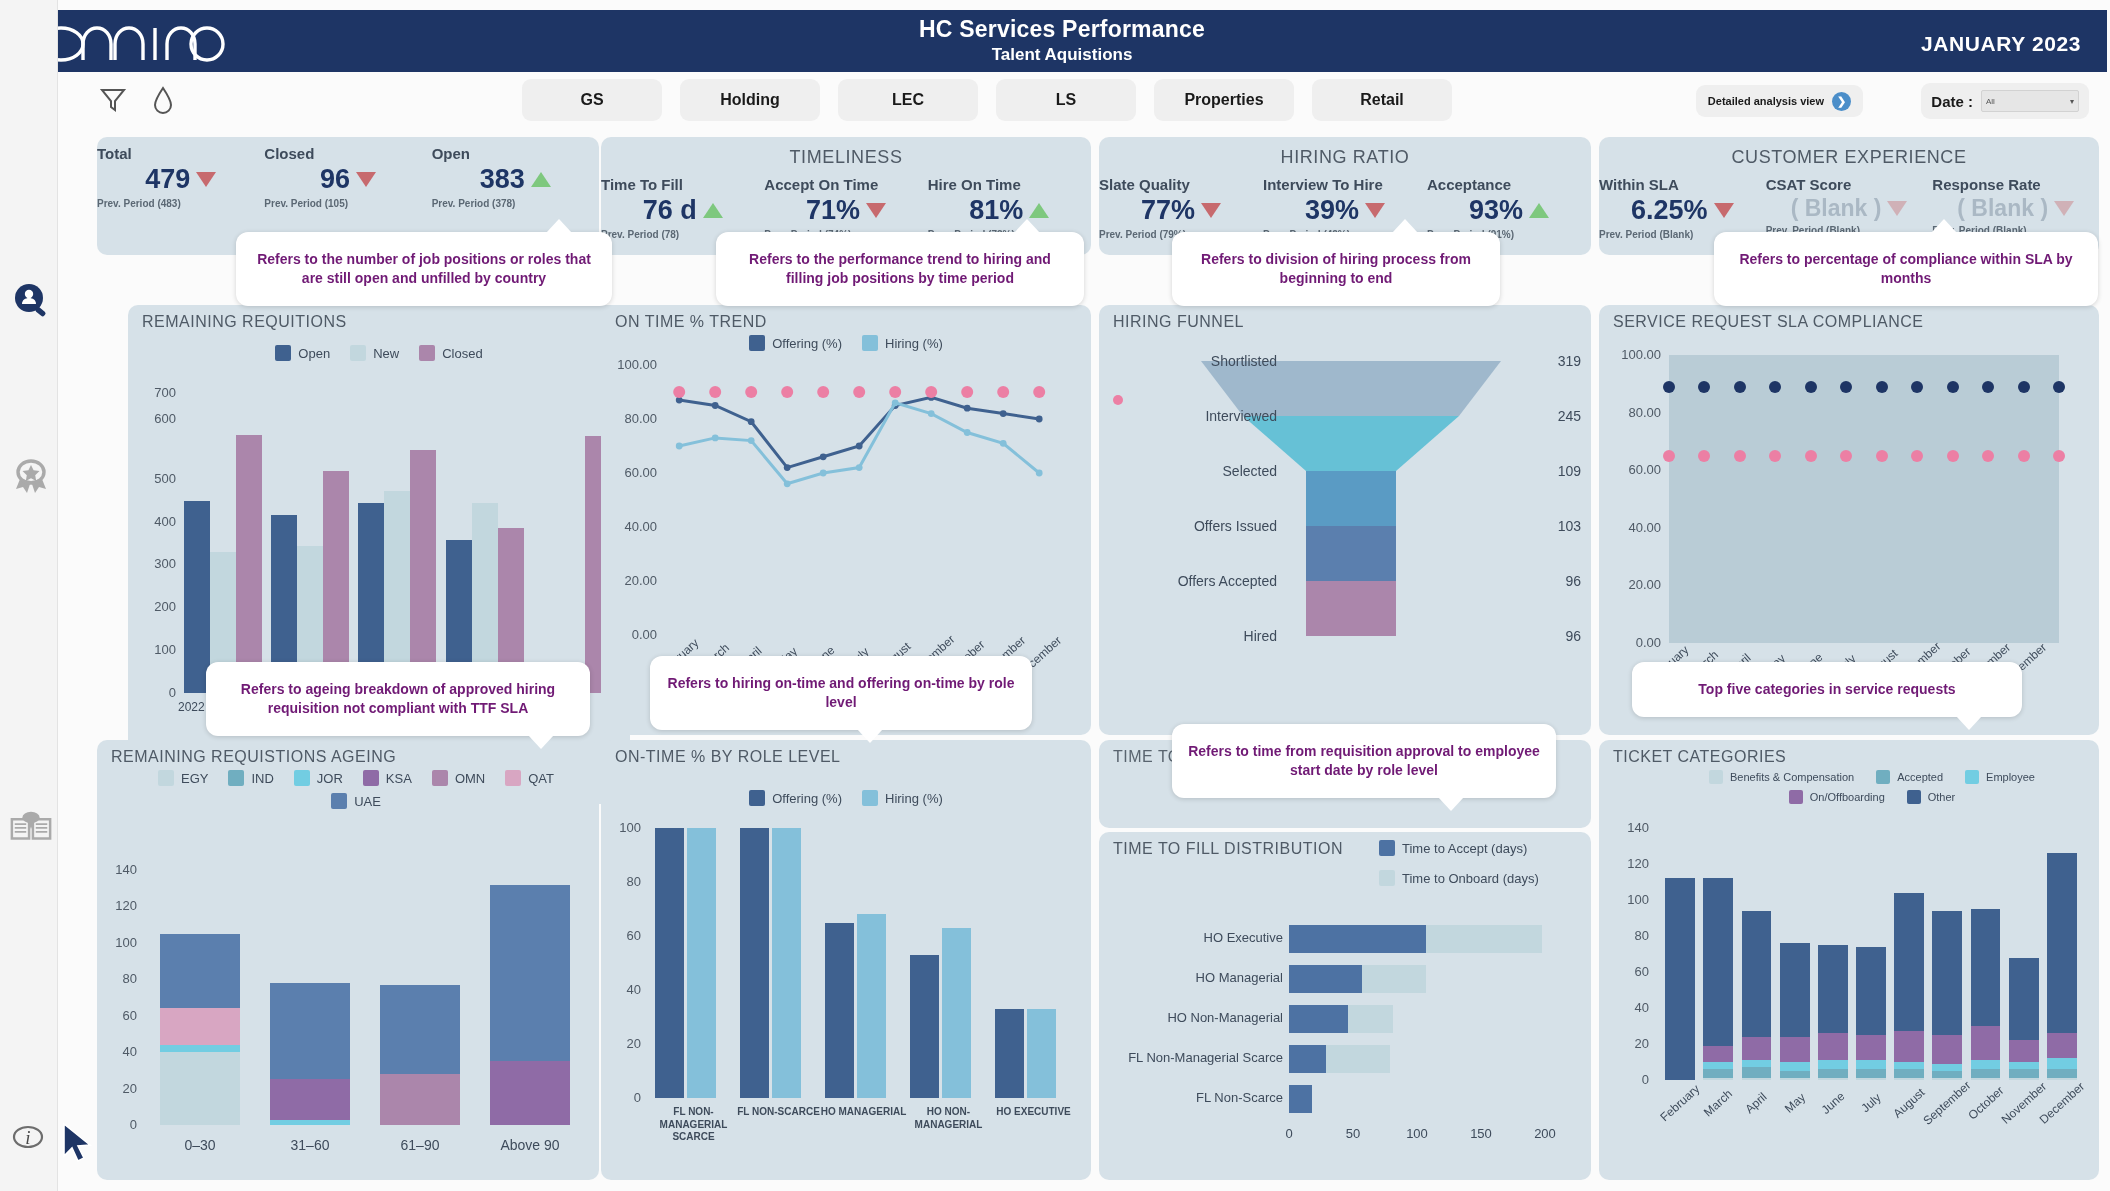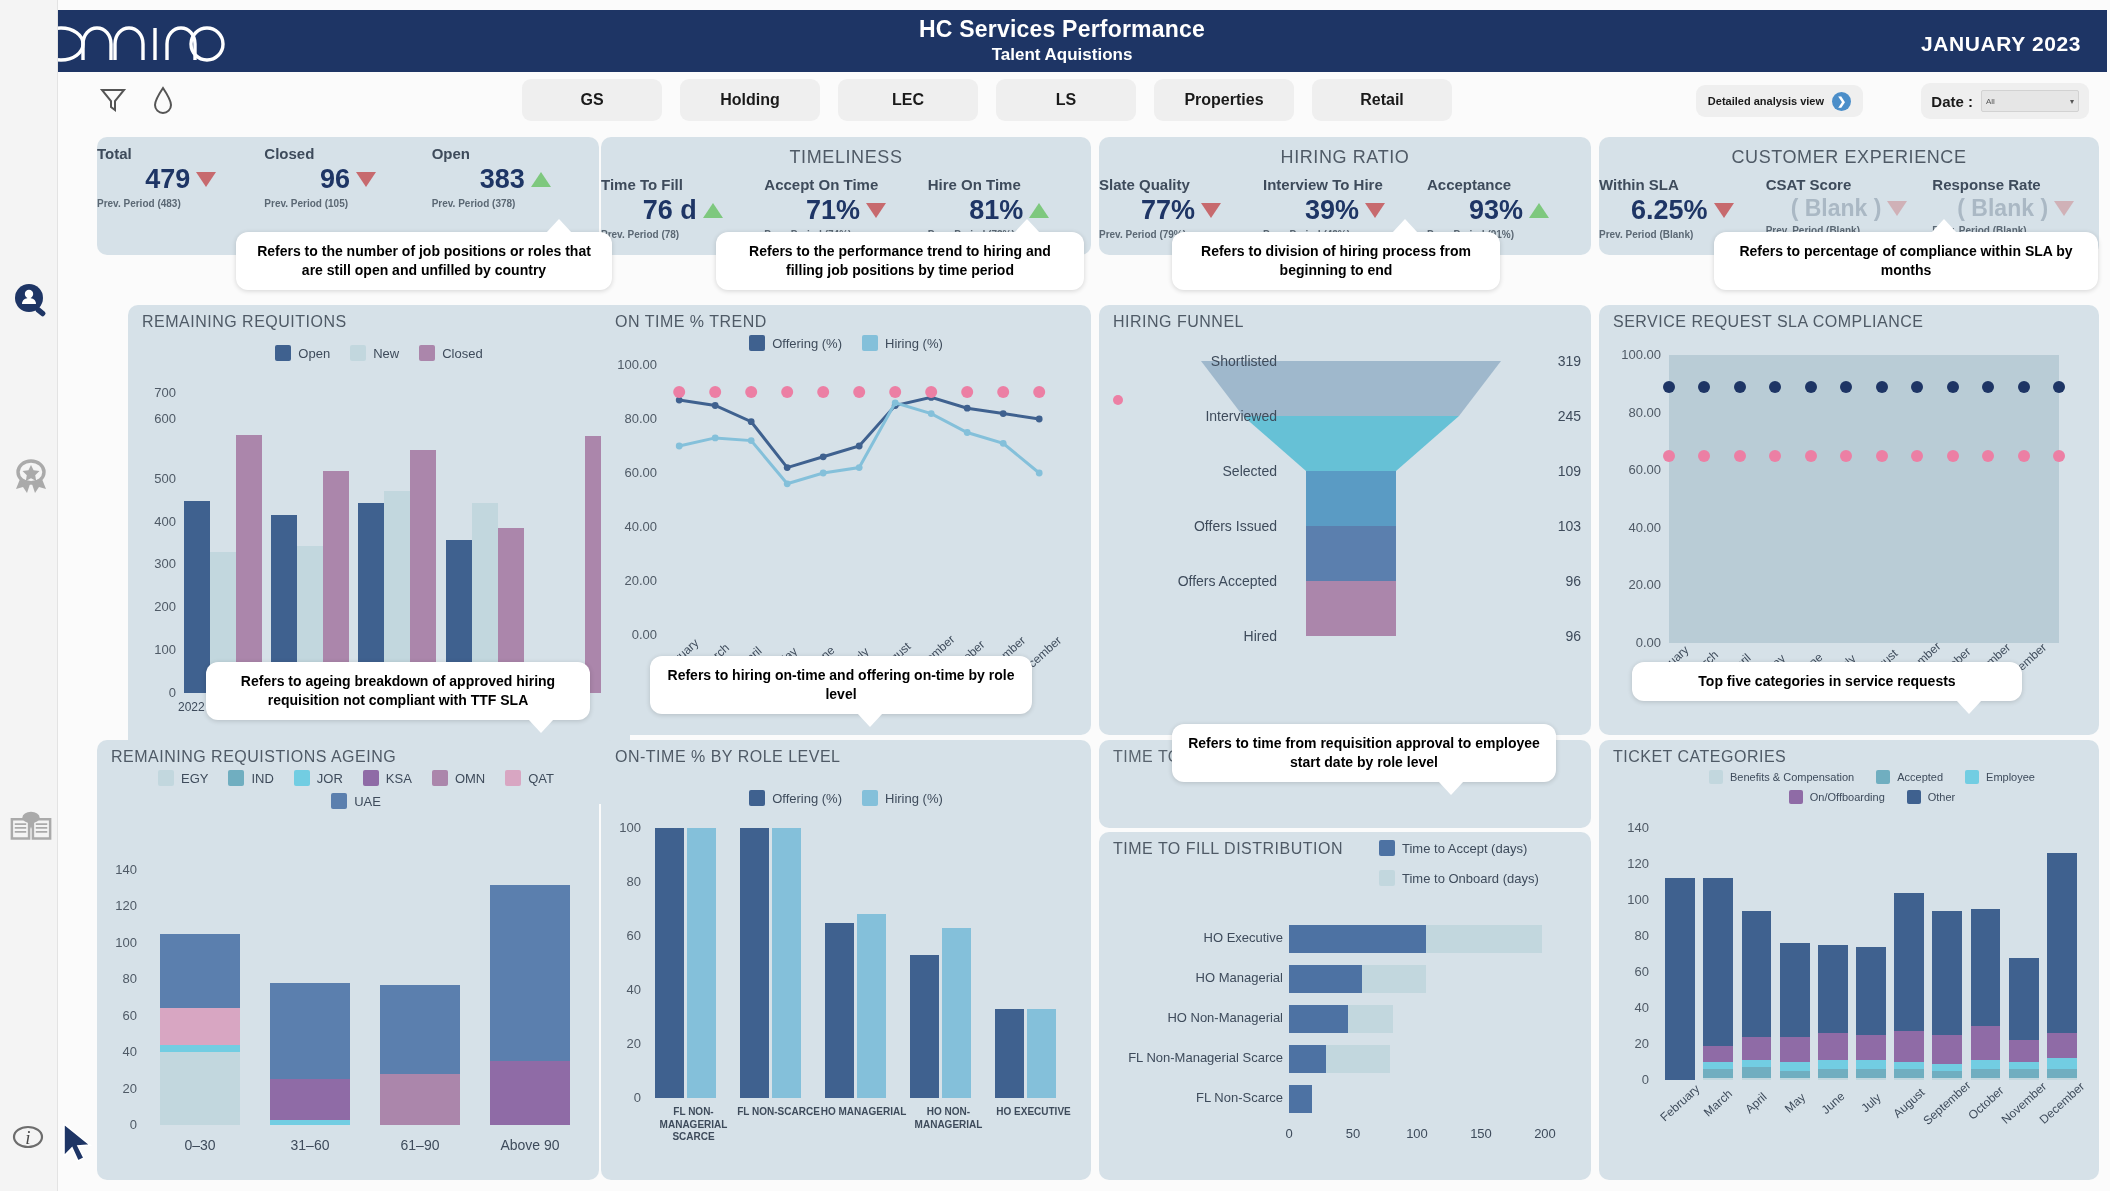--- a/index.html
+++ b/index.html
@@ -98,22 +98,22 @@
   .lg-item { display: flex; align-items: center; gap: 7px; }
   .lg-sw { width: 16px; height: 16px; border-radius: 2px; }
   .lg-tx { font-size: 13px; color: #3e4b5b; }
 
   .axis-lbl { position: absolute; font-size: 12px; color: #4f5a66; }
   .cat-lbl { position: absolute; font-size: 12px; color: #3e4b5b; text-align: center; }
 
   
   .tip {
     position: absolute; background: #fff; border-radius: 12px; z-index: 30;
-    box-shadow: 0 1px 5px rgba(0,0,0,.16); padding: 10px 14px;
-    font-size: 14px; font-weight: bold; color: #000000; text-align: center;
+    box-shadow: 0 1px 5px rgba(0,0,0,.16); padding: 18px 14px;
+    font-size: 14px; font-weight: bold; color: #701a75; text-align: center;
     line-height: 1.35;
   }
   .tip:after {
     content: ""; position: absolute; width: 0; height: 0;
     border-left: 13px solid transparent; border-right: 13px solid transparent;
   }
   .tip.up:after { top: -13px; border-bottom: 14px solid #fff; }
   .tip.down:after { bottom: -13px; border-top: 14px solid #fff; }
 
   .bar { position: absolute; bottom: 0; }

